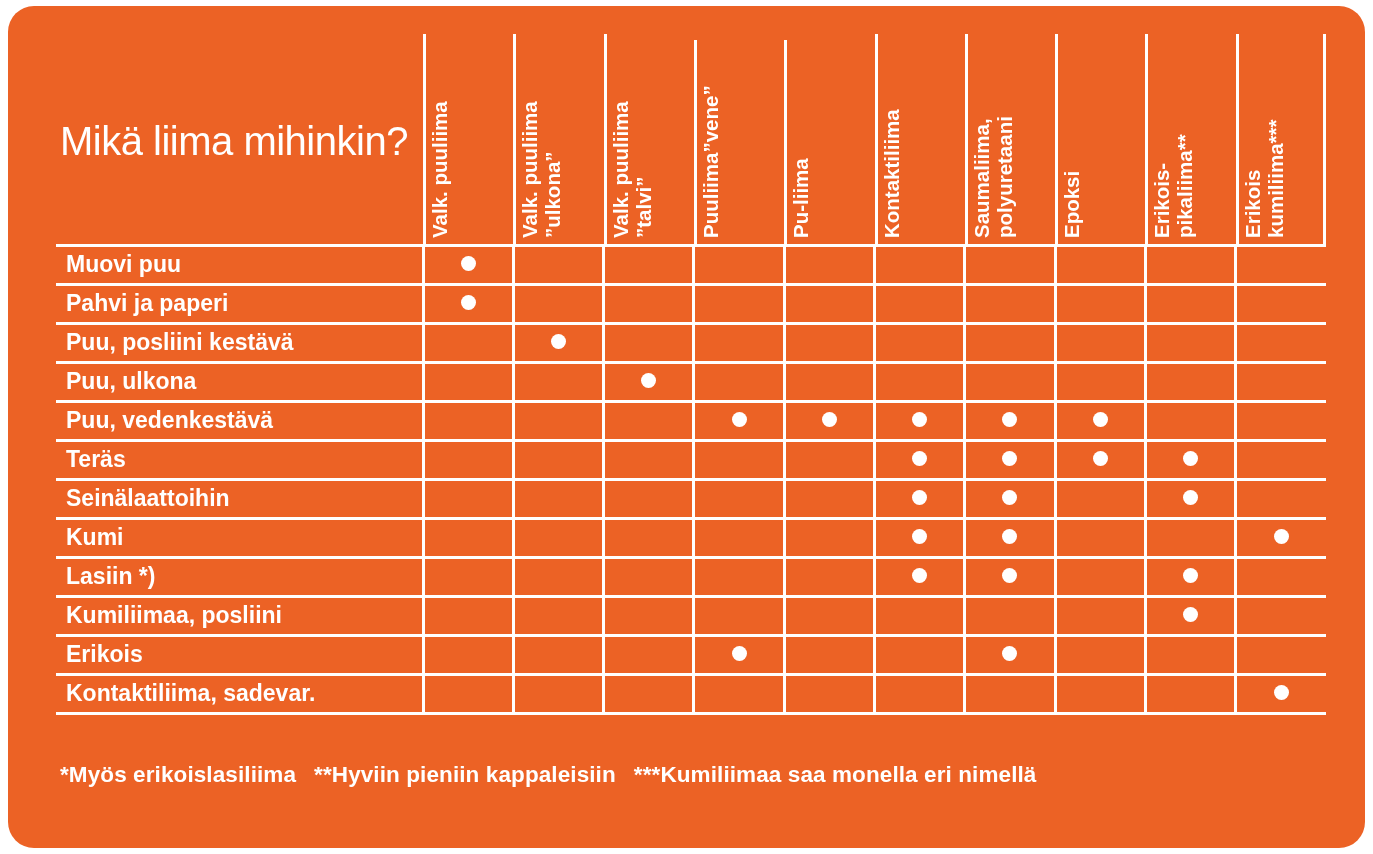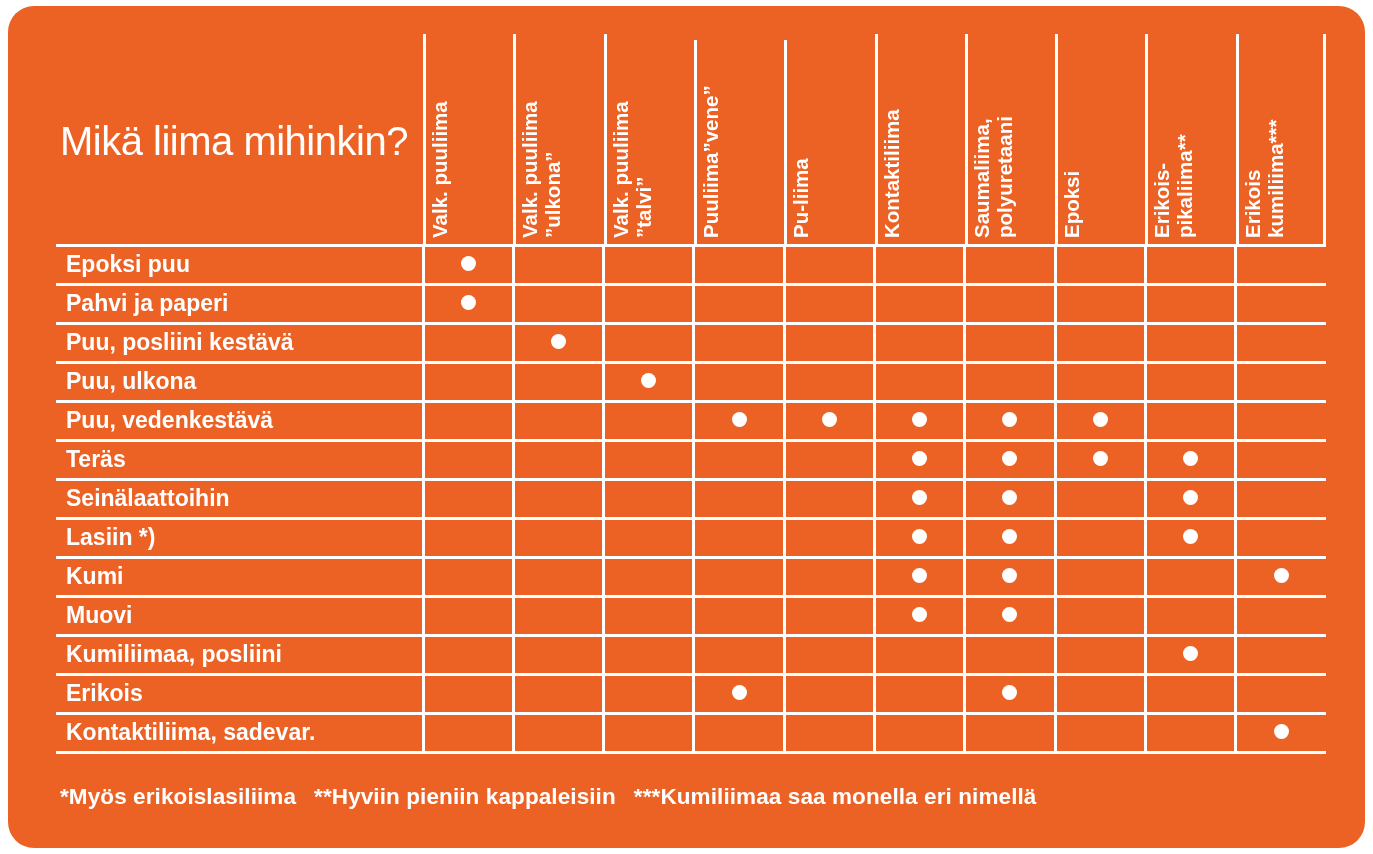--- a/index.html
+++ b/index.html
@@ -106,21 +106,21 @@
     width: 15px;
     height: 15px;
     border-radius: 50%;
     background: #ffffff;
   }
   .dot.off { background: transparent; }
 
   #footnotes {
     position: absolute;
     left: 52px;
-    top: 778px;
+    top: 756px;
     color: #ffffff;
     font-size: 22.5px;
     font-weight: bold;
     letter-spacing: 0.1px;
   }
   #footnotes span { margin-right: 18px; }
 </style>
 </head>
 <body>
 
@@ -158,21 +158,21 @@
           <div class="vline" style="left: 999.1px; top: 14px; height: 210px;"></div>
           <div class="vline" style="left: 1089.4px; top: 14px; height: 210px;"></div>
           <div class="vline" style="left: 1179.7px; top: 14px; height: 210px;"></div>
           <div class="vline" style="left: 1267px; top: 14px; height: 210px;"></div>
         </div>
     </div>
 
     <table>
       <tbody id="tbody">
           <tr>
-            <td class="rowlabel" style="width: 367px;">Epoksi puu</td>
+            <td class="rowlabel" style="width: 367px;">Muovi puu</td>
             <td style="width: 90.3px;"><span class="dot"></span></td>
             <td style="width: 90.3px;"><span class="dot off"></span></td>
             <td style="width: 90.3px;"><span class="dot off"></span></td>
             <td style="width: 90.3px;"><span class="dot off"></span></td>
             <td style="width: 90.3px;"><span class="dot off"></span></td>
             <td style="width: 90.3px;"><span class="dot off"></span></td>
             <td style="width: 90.3px;"><span class="dot off"></span></td>
             <td style="width: 90.3px;"><span class="dot off"></span></td>
             <td style="width: 90.3px;"><span class="dot off"></span></td>
             <td class="last-col" style="width: 90.3px;"><span class="dot off"></span></td>
@@ -249,56 +249,43 @@
             <td style="width: 90.3px;"><span class="dot off"></span></td>
             <td style="width: 90.3px;"><span class="dot off"></span></td>
             <td style="width: 90.3px;"><span class="dot off"></span></td>
             <td style="width: 90.3px;"><span class="dot"></span></td>
             <td style="width: 90.3px;"><span class="dot"></span></td>
             <td style="width: 90.3px;"><span class="dot off"></span></td>
             <td style="width: 90.3px;"><span class="dot"></span></td>
             <td class="last-col" style="width: 90.3px;"><span class="dot off"></span></td>
           </tr>
           <tr>
+            <td class="rowlabel" style="width: 367px;">Kumi</td>
+            <td style="width: 90.3px;"><span class="dot off"></span></td>
+            <td style="width: 90.3px;"><span class="dot off"></span></td>
+            <td style="width: 90.3px;"><span class="dot off"></span></td>
+            <td style="width: 90.3px;"><span class="dot off"></span></td>
+            <td style="width: 90.3px;"><span class="dot off"></span></td>
+            <td style="width: 90.3px;"><span class="dot"></span></td>
+            <td style="width: 90.3px;"><span class="dot"></span></td>
+            <td style="width: 90.3px;"><span class="dot off"></span></td>
+            <td style="width: 90.3px;"><span class="dot off"></span></td>
+            <td class="last-col" style="width: 90.3px;"><span class="dot"></span></td>
+          </tr>
+          <tr>
             <td class="rowlabel" style="width: 367px;">Lasiin *)</td>
             <td style="width: 90.3px;"><span class="dot off"></span></td>
             <td style="width: 90.3px;"><span class="dot off"></span></td>
             <td style="width: 90.3px;"><span class="dot off"></span></td>
             <td style="width: 90.3px;"><span class="dot off"></span></td>
             <td style="width: 90.3px;"><span class="dot off"></span></td>
             <td style="width: 90.3px;"><span class="dot"></span></td>
             <td style="width: 90.3px;"><span class="dot"></span></td>
             <td style="width: 90.3px;"><span class="dot off"></span></td>
             <td style="width: 90.3px;"><span class="dot"></span></td>
-            <td class="last-col" style="width: 90.3px;"><span class="dot off"></span></td>
-          </tr>
-          <tr>
-            <td class="rowlabel" style="width: 367px;">Kumi</td>
-            <td style="width: 90.3px;"><span class="dot off"></span></td>
-            <td style="width: 90.3px;"><span class="dot off"></span></td>
-            <td style="width: 90.3px;"><span class="dot off"></span></td>
-            <td style="width: 90.3px;"><span class="dot off"></span></td>
-            <td style="width: 90.3px;"><span class="dot off"></span></td>
-            <td style="width: 90.3px;"><span class="dot"></span></td>
-            <td style="width: 90.3px;"><span class="dot"></span></td>
-            <td style="width: 90.3px;"><span class="dot off"></span></td>
-            <td style="width: 90.3px;"><span class="dot off"></span></td>
-            <td class="last-col" style="width: 90.3px;"><span class="dot"></span></td>
-          </tr>
-          <tr>
-            <td class="rowlabel" style="width: 367px;">Muovi</td>
-            <td style="width: 90.3px;"><span class="dot off"></span></td>
-            <td style="width: 90.3px;"><span class="dot off"></span></td>
-            <td style="width: 90.3px;"><span class="dot off"></span></td>
-            <td style="width: 90.3px;"><span class="dot off"></span></td>
-            <td style="width: 90.3px;"><span class="dot off"></span></td>
-            <td style="width: 90.3px;"><span class="dot"></span></td>
-            <td style="width: 90.3px;"><span class="dot"></span></td>
-            <td style="width: 90.3px;"><span class="dot off"></span></td>
-            <td style="width: 90.3px;"><span class="dot off"></span></td>
             <td class="last-col" style="width: 90.3px;"><span class="dot off"></span></td>
           </tr>
           <tr>
             <td class="rowlabel" style="width: 367px;">Kumiliimaa, posliini</td>
             <td style="width: 90.3px;"><span class="dot off"></span></td>
             <td style="width: 90.3px;"><span class="dot off"></span></td>
             <td style="width: 90.3px;"><span class="dot off"></span></td>
             <td style="width: 90.3px;"><span class="dot off"></span></td>
             <td style="width: 90.3px;"><span class="dot off"></span></td>
             <td style="width: 90.3px;"><span class="dot off"></span></td>

